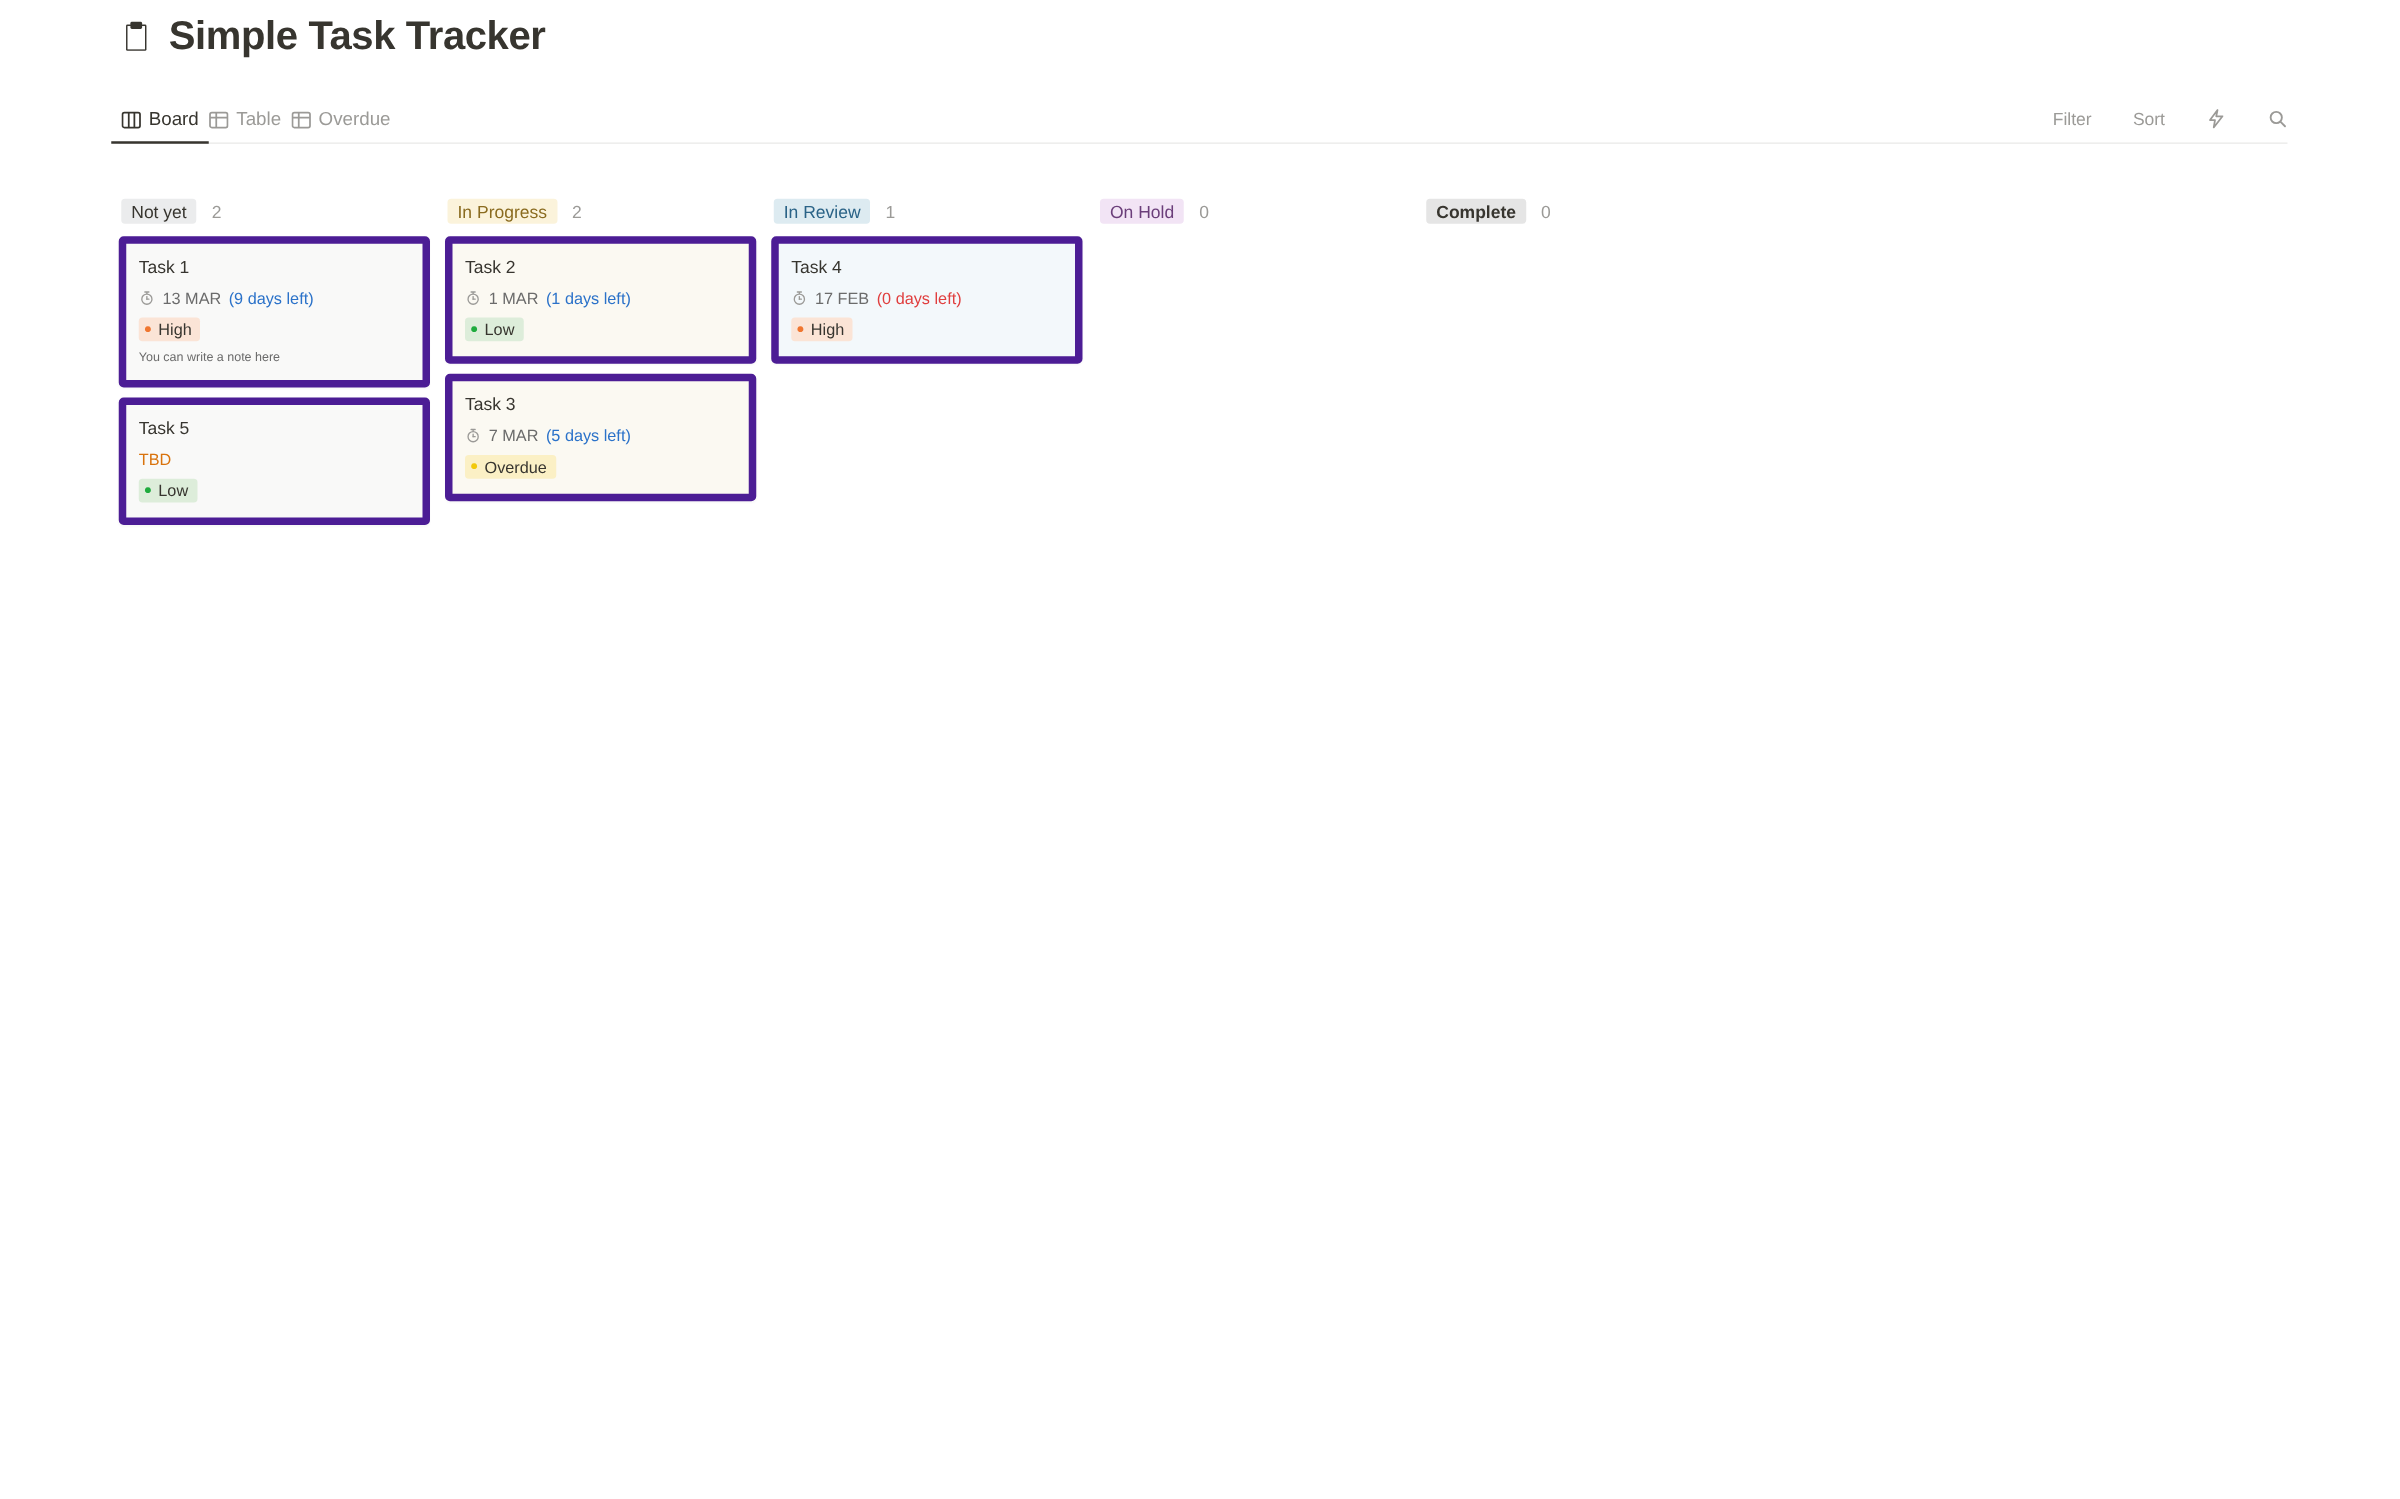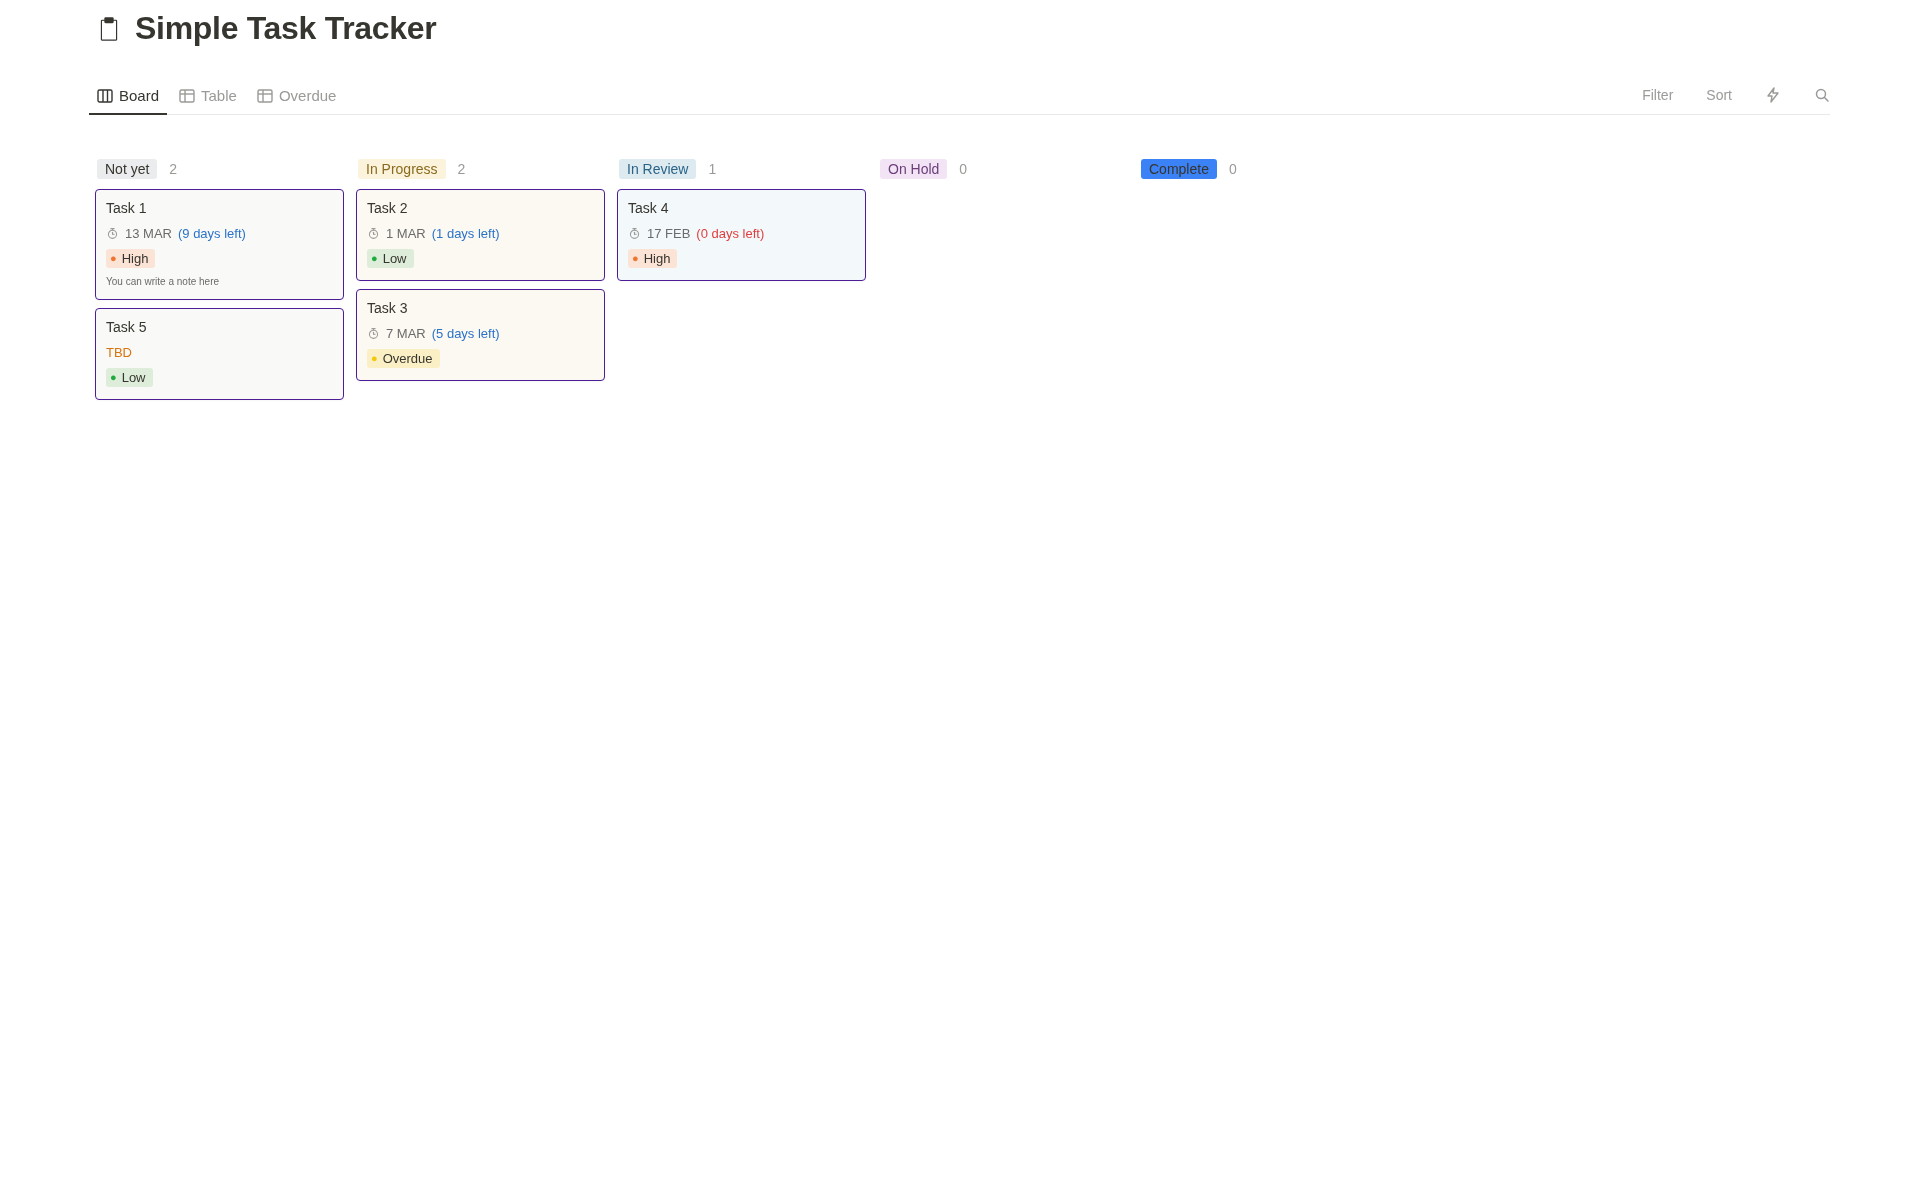--- a/index.html
+++ b/index.html
@@ -32,21 +32,21 @@
   .tabs-row {
     display: flex;
     align-items: center;
     justify-content: space-between;
     border-bottom: 1px solid #e9e9e7;
     margin-bottom: 18px;
   }
   .tabs-left {
     display: flex;
     align-items: center;
-    gap: 16px;
+    gap: 4px;
     text-align: center;
   }
   .tab {
     display: flex;
     align-items: center;
     gap: 6px;
     padding: 6px 2px 10px 2px;
     font-size: 15px;
     color: #9b9a97;
     cursor: pointer;
@@ -106,28 +106,28 @@
   .status-pill {
     display: inline-block;
     padding: 2px 8px;
     border-radius: 3px;
     font-size: 14px;
   }
   .status-not-yet { background: #ebeced; color: #37352f; }
   .status-in-progress { background: #fbf3db; color: #8a6b1f; }
   .status-in-review { background: #ddebf1; color: #2a6387; }
   .status-on-hold { background: #f2e4f5; color: #6b3e7a; }
-  .status-complete { background: #3b82f6; color: #37352f; }
+  .status-complete { background: #e5e5e5; color: #37352f; font-weight: bold; }
   .col-count {
     color: #9b9a97;
     font-size: 14px;
   }
   .card {
     background: #ffffff;
-    border: 1px solid #4c1d95;
+    border: 6px solid #4c1d95;
     border-radius: 4px;
     padding: 10px 10px 12px 10px;
     margin-bottom: 8px;
     box-shadow: 0 1px 2px rgba(15,15,15,0.03);
     cursor: pointer;
   }
   .card-bg-grey { background: #f9f9f8; }
   .card-bg-yellow { background: #fbf9f2; }
   .card-bg-blue { background: #f3f8fb; }
   .card-title {

